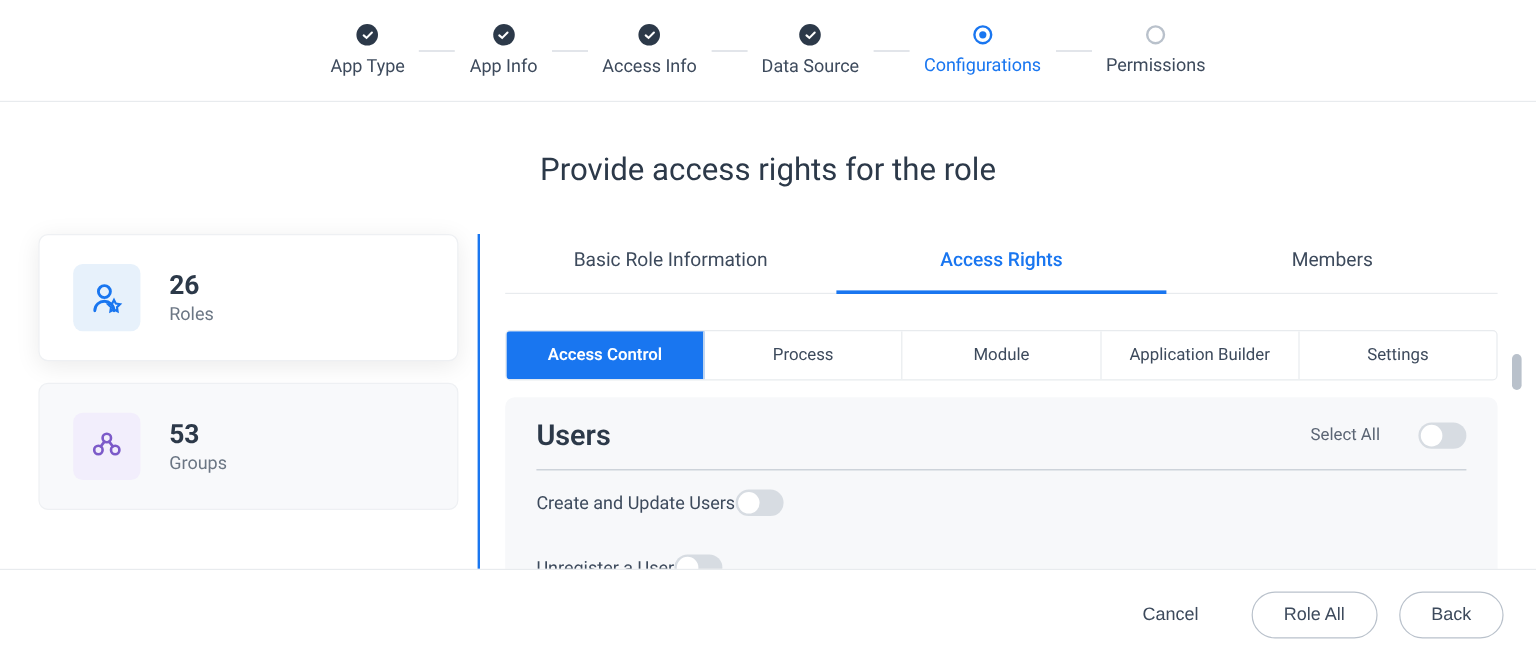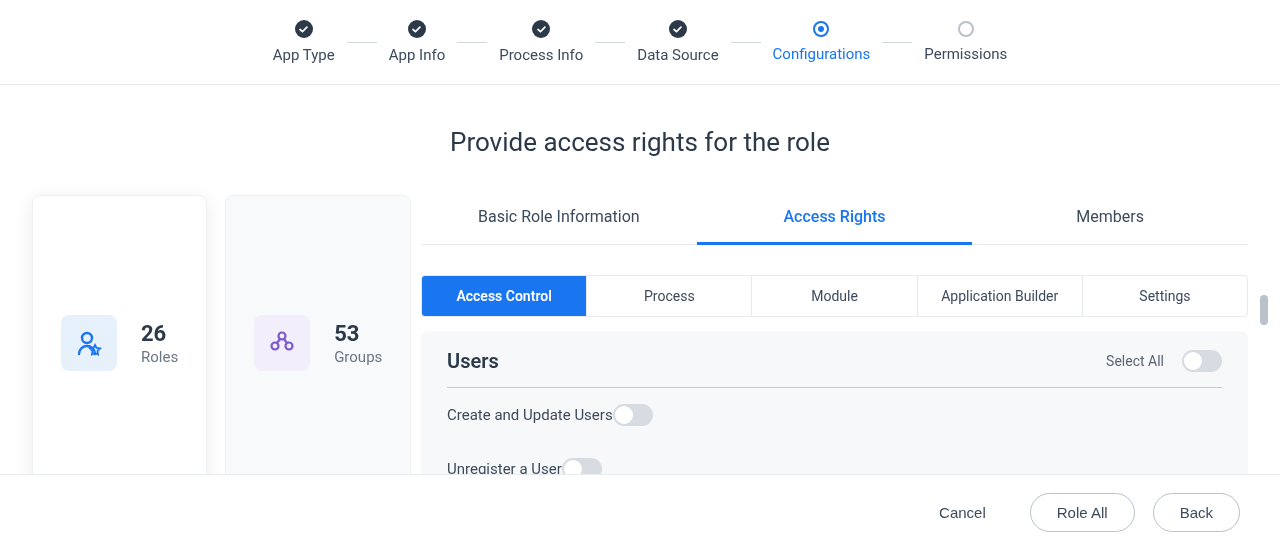--- a/index.html
+++ b/index.html
@@ -67,21 +67,21 @@
       margin: 42px 0 38px;
     }
     .main {
       display: flex;
       gap: 0;
       padding: 0 32px;
     }
     .sidebar {
       width: 368px;
       display: flex;
-      flex-direction: row;
+      flex-direction: column;
       gap: 18px;
       padding-right: 16px;
       border-right: 2px solid #1976f0;
     }
     .stat-card {
       background: #fff;
       border: 1px solid #eef0f3;
       border-radius: 8px;
       padding: 24px 28px;
       display: flex;
@@ -159,25 +159,25 @@
       height: 160px;
       overflow: hidden;
     }
     .panel-header {
       display: flex;
       align-items: center;
       justify-content: space-between;
       padding-bottom: 14px;
       border-bottom: 1px solid #c3cad3;
     }
-    .panel-title { font-size: 20px; font-weight: 600; color: #2c3949; }
+    .panel-title { font-size: 24px; font-weight: 600; color: #2c3949; }
     .select-all {
       display: flex;
       align-items: center;
-      gap: 18px;
+      gap: 32px;
       font-size: 14px;
       color: #5b6574;
       justify-content: center;
     }
     .perm-row {
       display: flex;
       align-items: center;
       padding: 16px 0;
       font-size: 15px;
       color: #3d4a5c;
@@ -212,21 +212,21 @@
       height: 30px;
       background: #b9c1cb;
       border-radius: 4px;
     }
     .footer {
       position: absolute;
       bottom: 0;
       left: 0;
       right: 0;
       border-top: 1px solid #e8ebee;
-      padding: 18px 40px;
+      padding: 18px 27px;
       display: flex;
       align-items: center;
       justify-content: flex-end;
       gap: 18px;
       background: #fff;
     }
     .btn {
       padding: 10px 26px;
       border-radius: 22px;
       font-size: 15px;
@@ -267,21 +267,21 @@
       </span>
     <span class="step-label">App Info</span>
   </div>
   <div class="step-divider"></div>
   <div class="step">
     <span class="step-icon completed">
         <svg viewBox="0 0 16 16">
           <path d="M3 8 L6.5 11 L13 4.5" stroke="#fff" stroke-width="2.5" fill="none" stroke-linecap="round"></path>
         </svg>
       </span>
-    <span class="step-label">Process Info</span>
+    <span class="step-label">Access Info</span>
   </div>
   <div class="step-divider"></div>
   <div class="step">
     <span class="step-icon completed">
         <svg viewBox="0 0 16 16">
           <path d="M3 8 L6.5 11 L13 4.5" stroke="#fff" stroke-width="2.5" fill="none" stroke-linecap="round"></path>
         </svg>
       </span>
     <span class="step-label">Data Source</span>
   </div>

